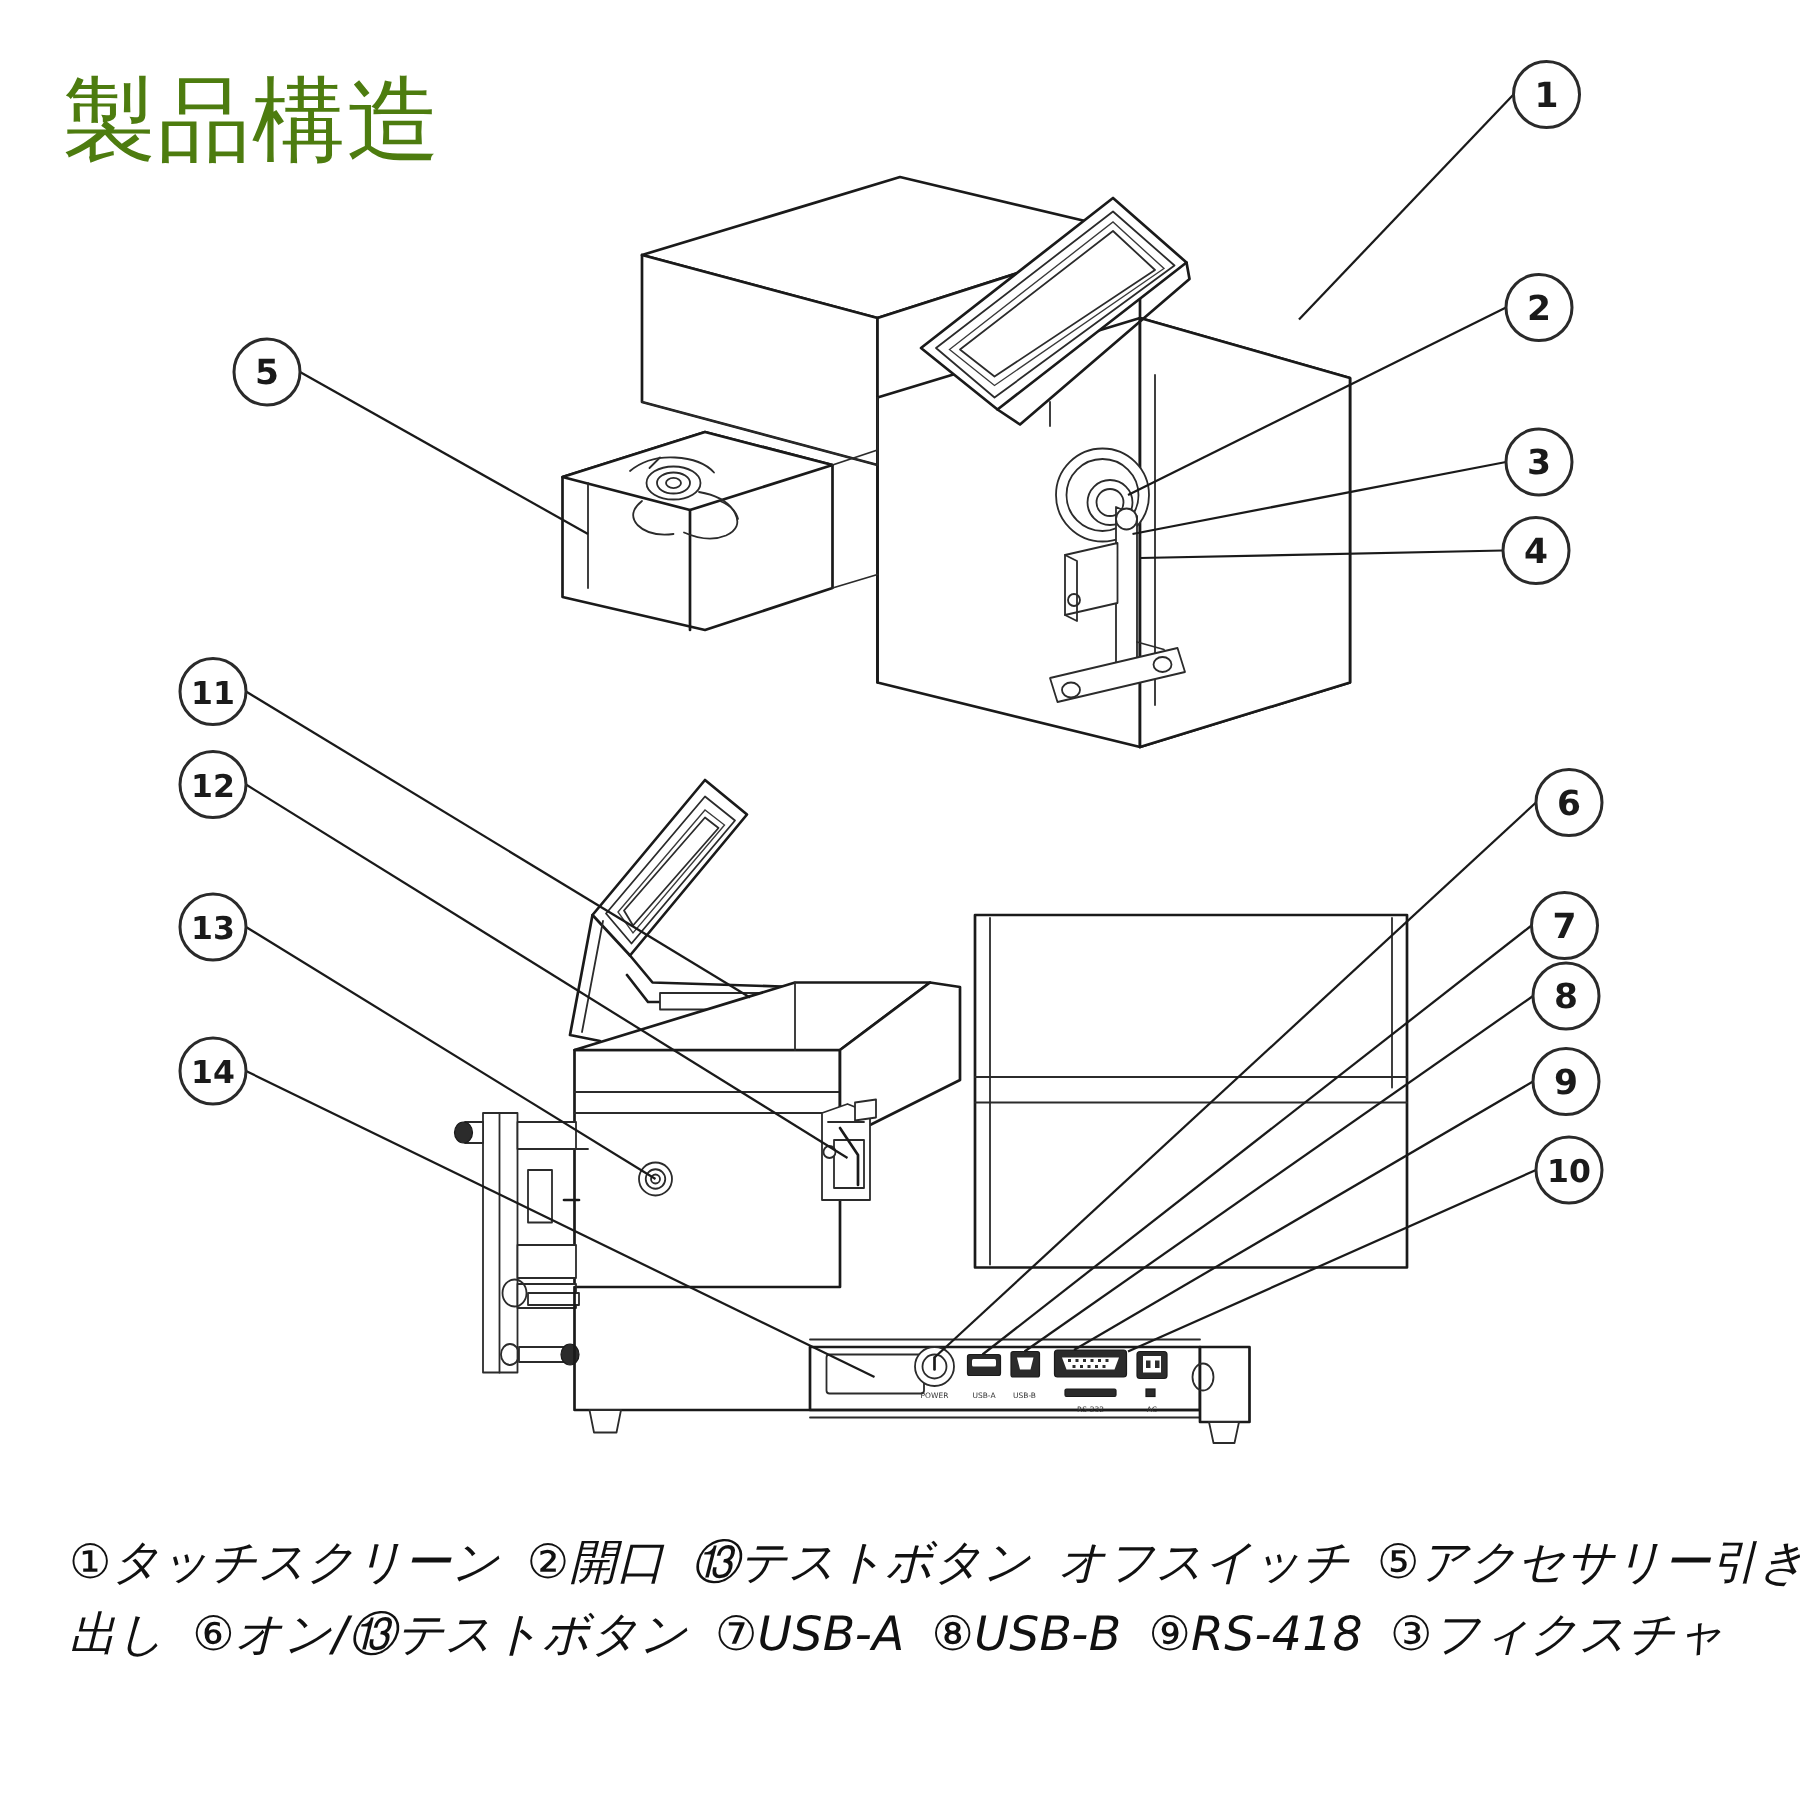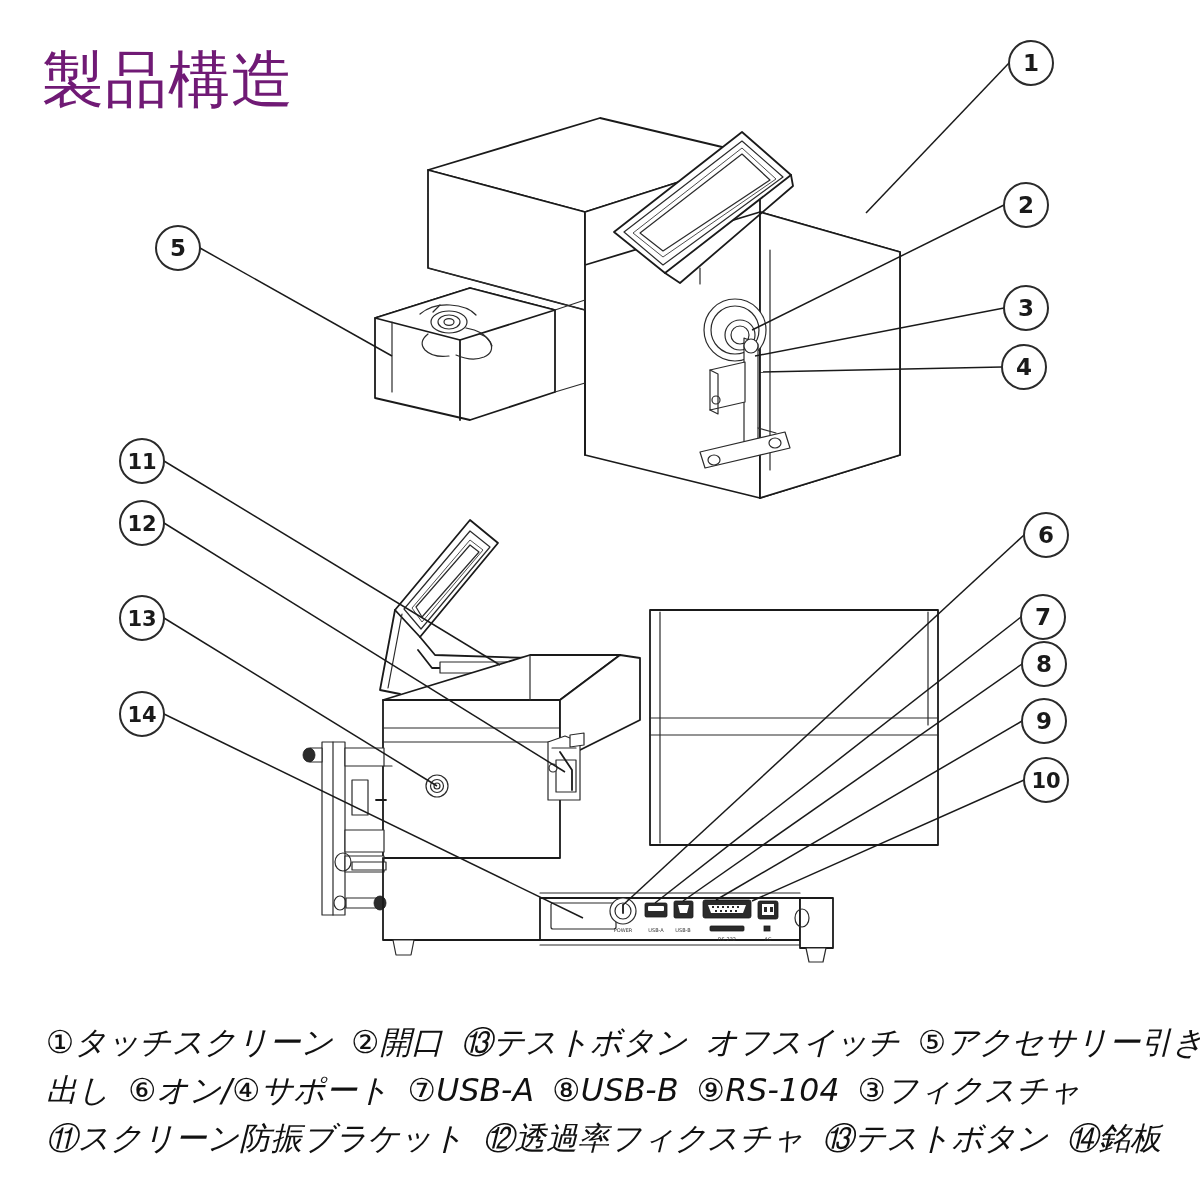--- a/index.html
+++ b/index.html
@@ -21,22 +21,22 @@
     height: 1200px;
     background: #ffffff;
   }
   #title {
     position: absolute;
     left: 42px;
     top: 48px;
     font-size: 62px;
     line-height: 1.05;
     letter-spacing: 1px;
-    color: #701a75;
-    font-family: Liberation Serif, serif;
+    color: #4d7c0f;
+    font-family: Liberation Sans, sans-serif;
     white-space: nowrap;
   }
   #diagram {
     position: absolute;
     left: 0;
     top: 0;
   }
   #caption {
     position: absolute;
     left: 46px;
@@ -376,17 +376,16 @@
         </g>
         <g>
           <circle cx="142" cy="714" r="22" class="cc"></circle>
           <text x="142" y="722" text-anchor="middle" class="callout-num two-digit">14</text>
         </g>
       </g>
   </svg>
 
   <div id="caption">
       <div class="cap-line"><span class="cap-item">①タッチスクリーン</span><span class="cap-item">②開口</span><span class="cap-item">⑬テストボタン</span><span class="cap-item">オフスイッチ</span><span class="cap-item">⑤アクセサリー引き</span></div>
-      <div class="cap-line"><span class="cap-item">出し</span><span class="cap-item">⑥オン/④サポート</span><span class="cap-item">⑦USB-A</span><span class="cap-item">⑧USB-B</span><span class="cap-item">⑨RS-104</span><span class="cap-item">③フィクスチャ</span></div>
-      <div class="cap-line"><span class="cap-item">⑪スクリーン防振ブラケット</span><span class="cap-item">⑫透過率フィクスチャ</span><span class="cap-item">⑬テストボタン</span><span class="cap-item">⑭銘板</span></div>
+      <div class="cap-line"><span class="cap-item">出し</span><span class="cap-item">⑥オン/⑬テストボタン</span><span class="cap-item">⑦USB-A</span><span class="cap-item">⑧USB-B</span><span class="cap-item">⑨RS-418</span><span class="cap-item">③フィクスチャ</span></div>
     </div>
 
 </div>
 
 </body></html>

